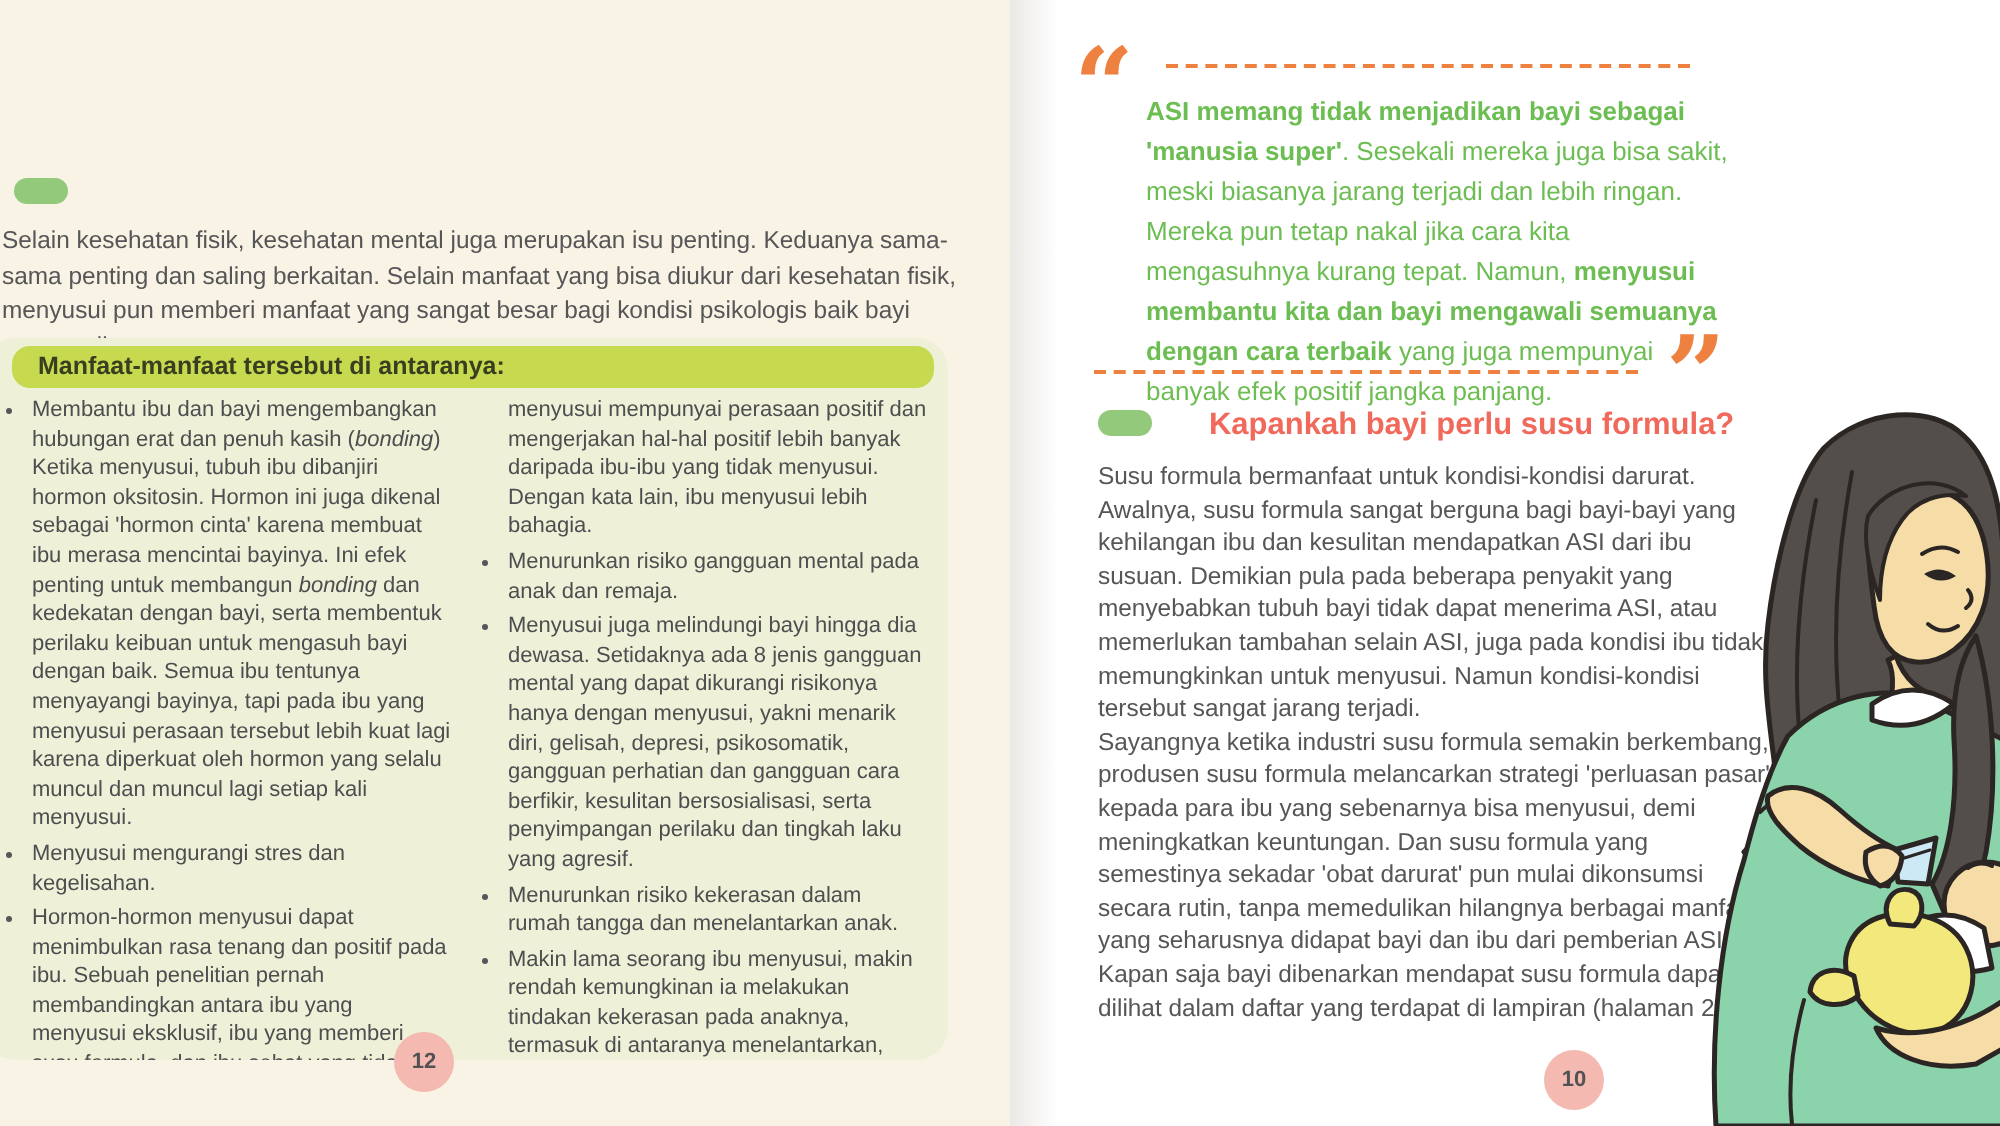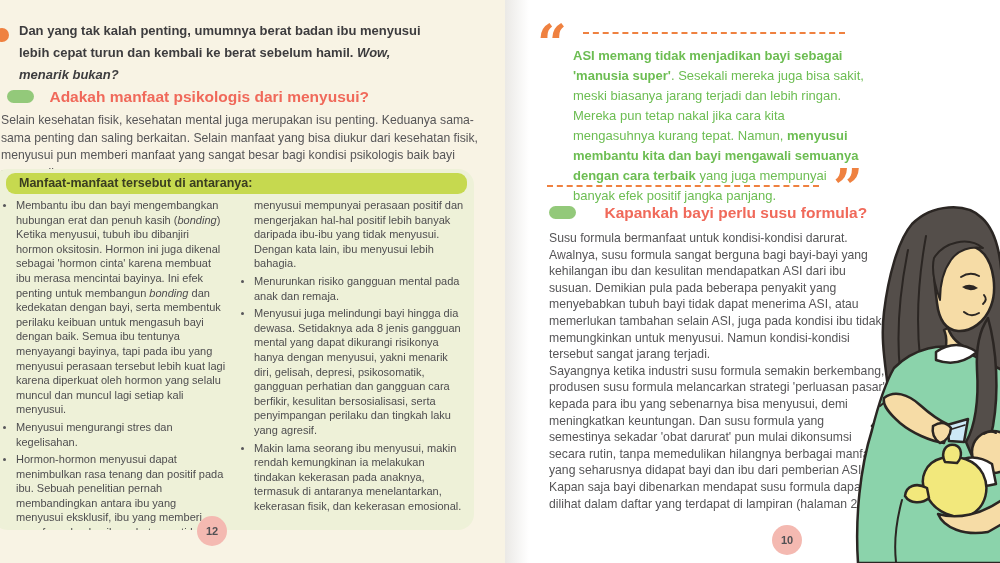--- a/index.html
+++ b/index.html
@@ -63,28 +63,23 @@
   .pn-right{left:267px; top:525px;}
 
   .illustration{position:absolute; left:345px; top:200px; width:155px; height:363px; overflow:hidden;}
 </style>
 </head>
 <body>
 
 <div class="spread">
 
   <section class="page-left">
-    <div class="lead">
-      <span class="lead-dot"></span>
-      <span>Dan yang tak kalah penting, umumnya berat badan ibu menyusui lebih cepat turun dan kembali ke berat sebelum hamil. <i>Wow, menarik bukan?</i></span>
-    </div>
 
     <div class="heading-row">
       <span class="pill"></span>
-      <h2>Adakah manfaat psikologis dari menyusui?</h2>
     </div>
 
     <p class="intro">Selain kesehatan fisik, kesehatan mental juga merupakan isu penting. Keduanya sama-sama penting dan saling berkaitan. Selain manfaat yang bisa diukur dari kesehatan fisik, menyusui pun memberi manfaat yang sangat besar bagi kondisi psikologis baik bayi maupun ibu.</p>
 
     <div class="benefits-box">
       <div class="box-band">Manfaat-manfaat tersebut di antaranya:</div>
       <div class="box-cols">
         <div class="box-col">
 
         <div class="b-item">
@@ -106,20 +101,24 @@
               <span class="b-dot" style="visibility: hidden;"></span>
               <span>menyusui mempunyai perasaan positif dan mengerjakan hal-hal positif lebih banyak daripada ibu-ibu yang tidak menyusui. Dengan kata lain, ibu menyusui lebih bahagia.</span>
             </div>
             <div class="b-item">
               <span class="b-dot"></span>
               <span>Menurunkan risiko gangguan mental pada anak dan remaja.</span>
             </div>
             <div class="b-item">
               <span class="b-dot"></span>
               <span>Menyusui juga melindungi bayi hingga dia dewasa. Setidaknya ada 8 jenis gangguan mental yang dapat dikurangi risikonya hanya dengan menyusui, yakni menarik diri, gelisah, depresi, psikosomatik, gangguan perhatian dan gangguan cara berfikir, kesulitan bersosialisasi, serta penyimpangan perilaku dan tingkah laku yang agresif.</span>
+            </div>
+            <div class="b-item">
+              <span class="b-dot"></span>
+              <span>Menurunkan risiko kekerasan dalam rumah tangga dan menelantarkan anak.</span>
             </div>
             <div class="b-item">
               <span class="b-dot"></span>
               <span>Makin lama seorang ibu menyusui, makin rendah kemungkinan ia melakukan tindakan kekerasan pada anaknya, termasuk di antaranya menelantarkan, kekerasan fisik, dan kekerasan emosional.</span>
             </div>
           </div>
       </div>
     </div>
 
     <div class="pagenum pn-left">12</div>

